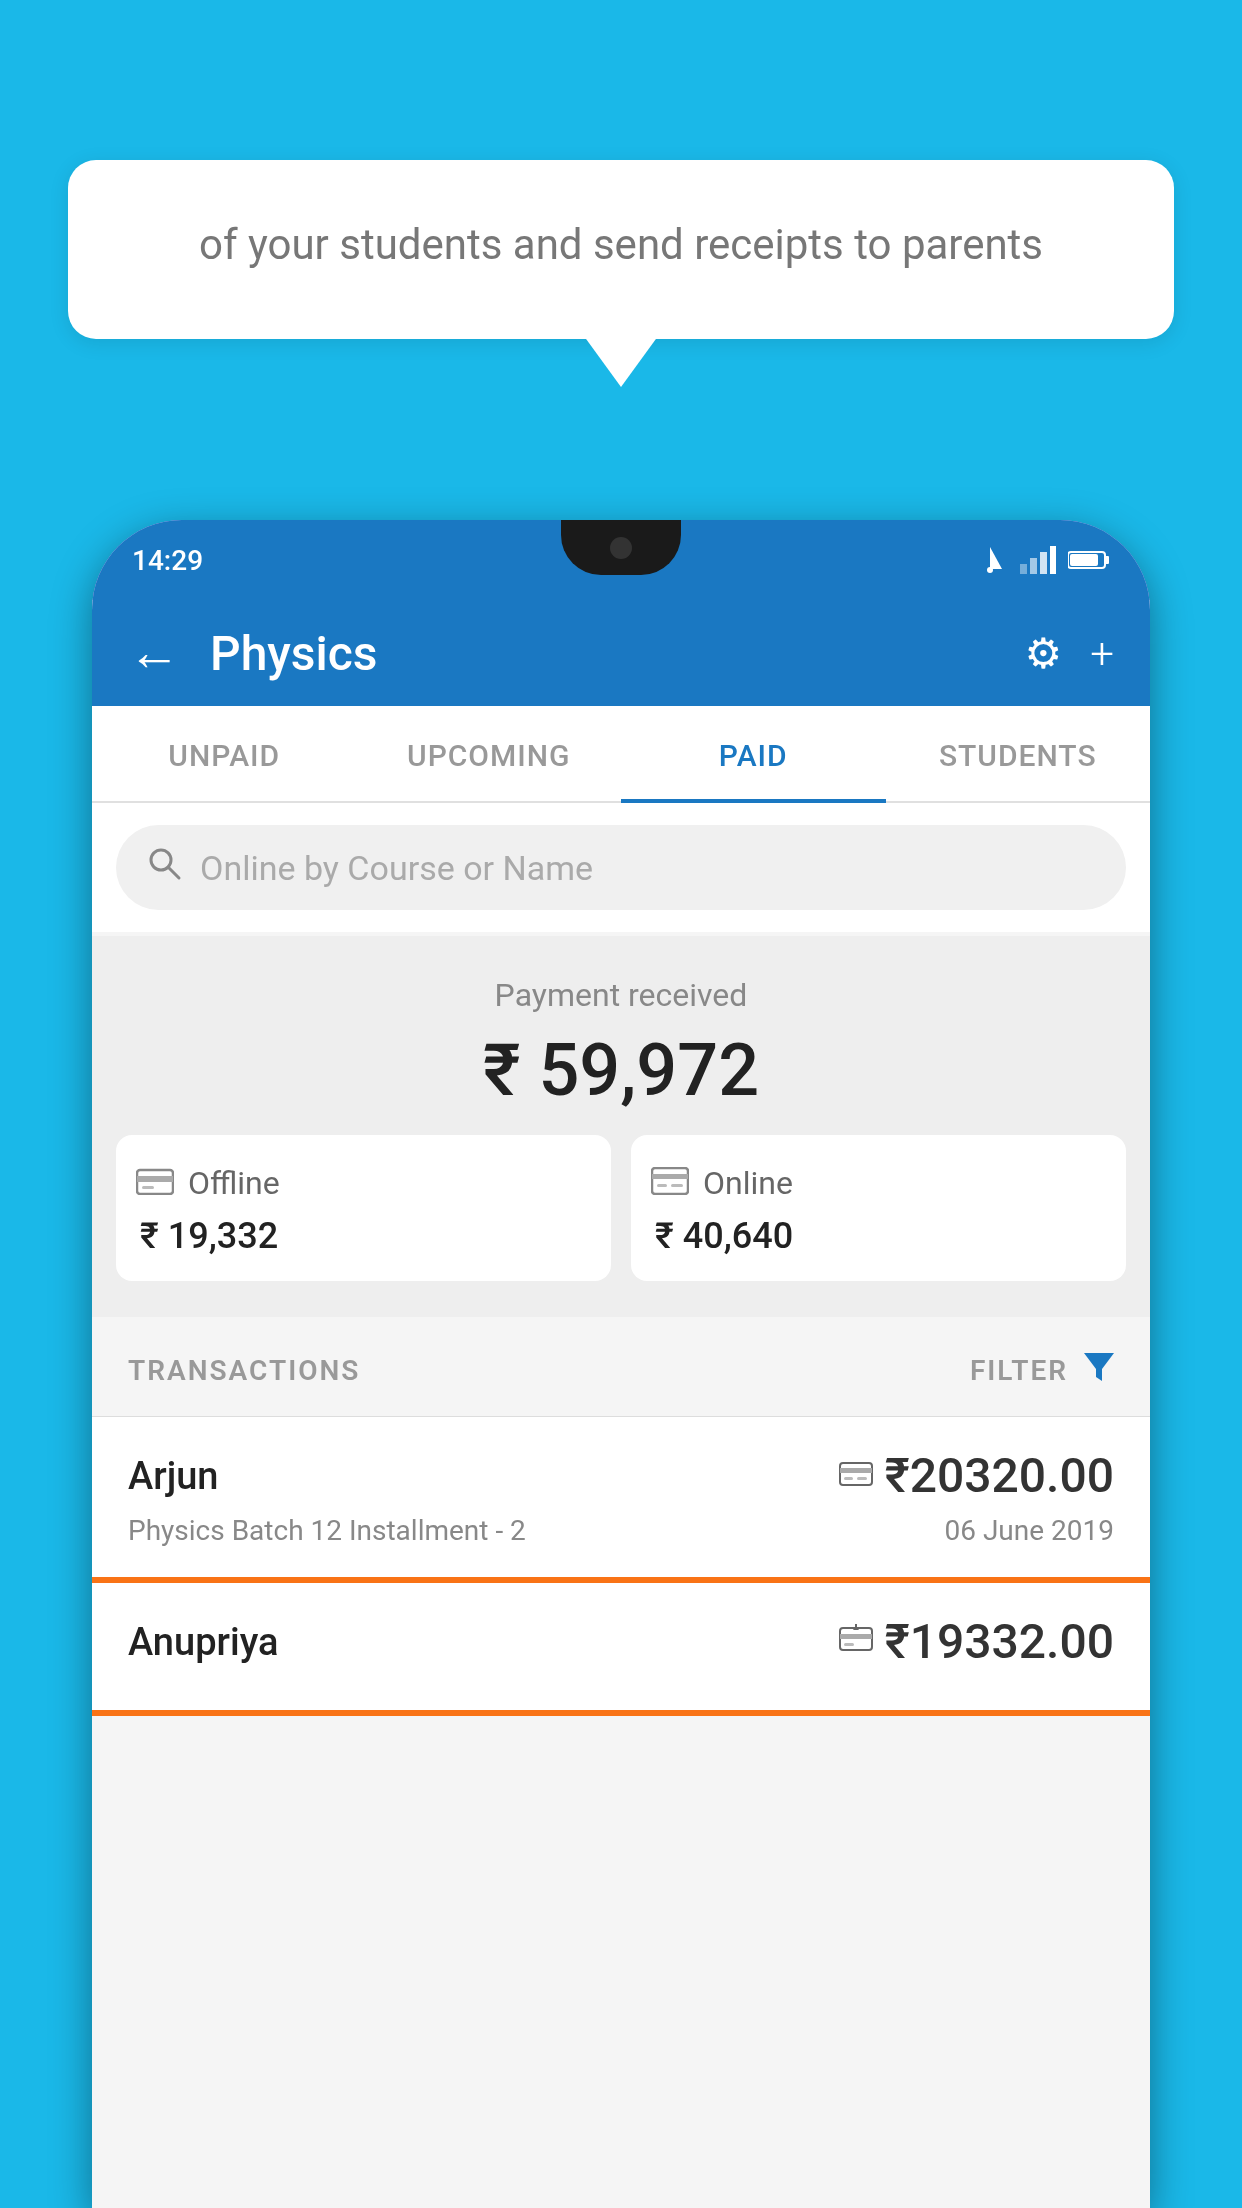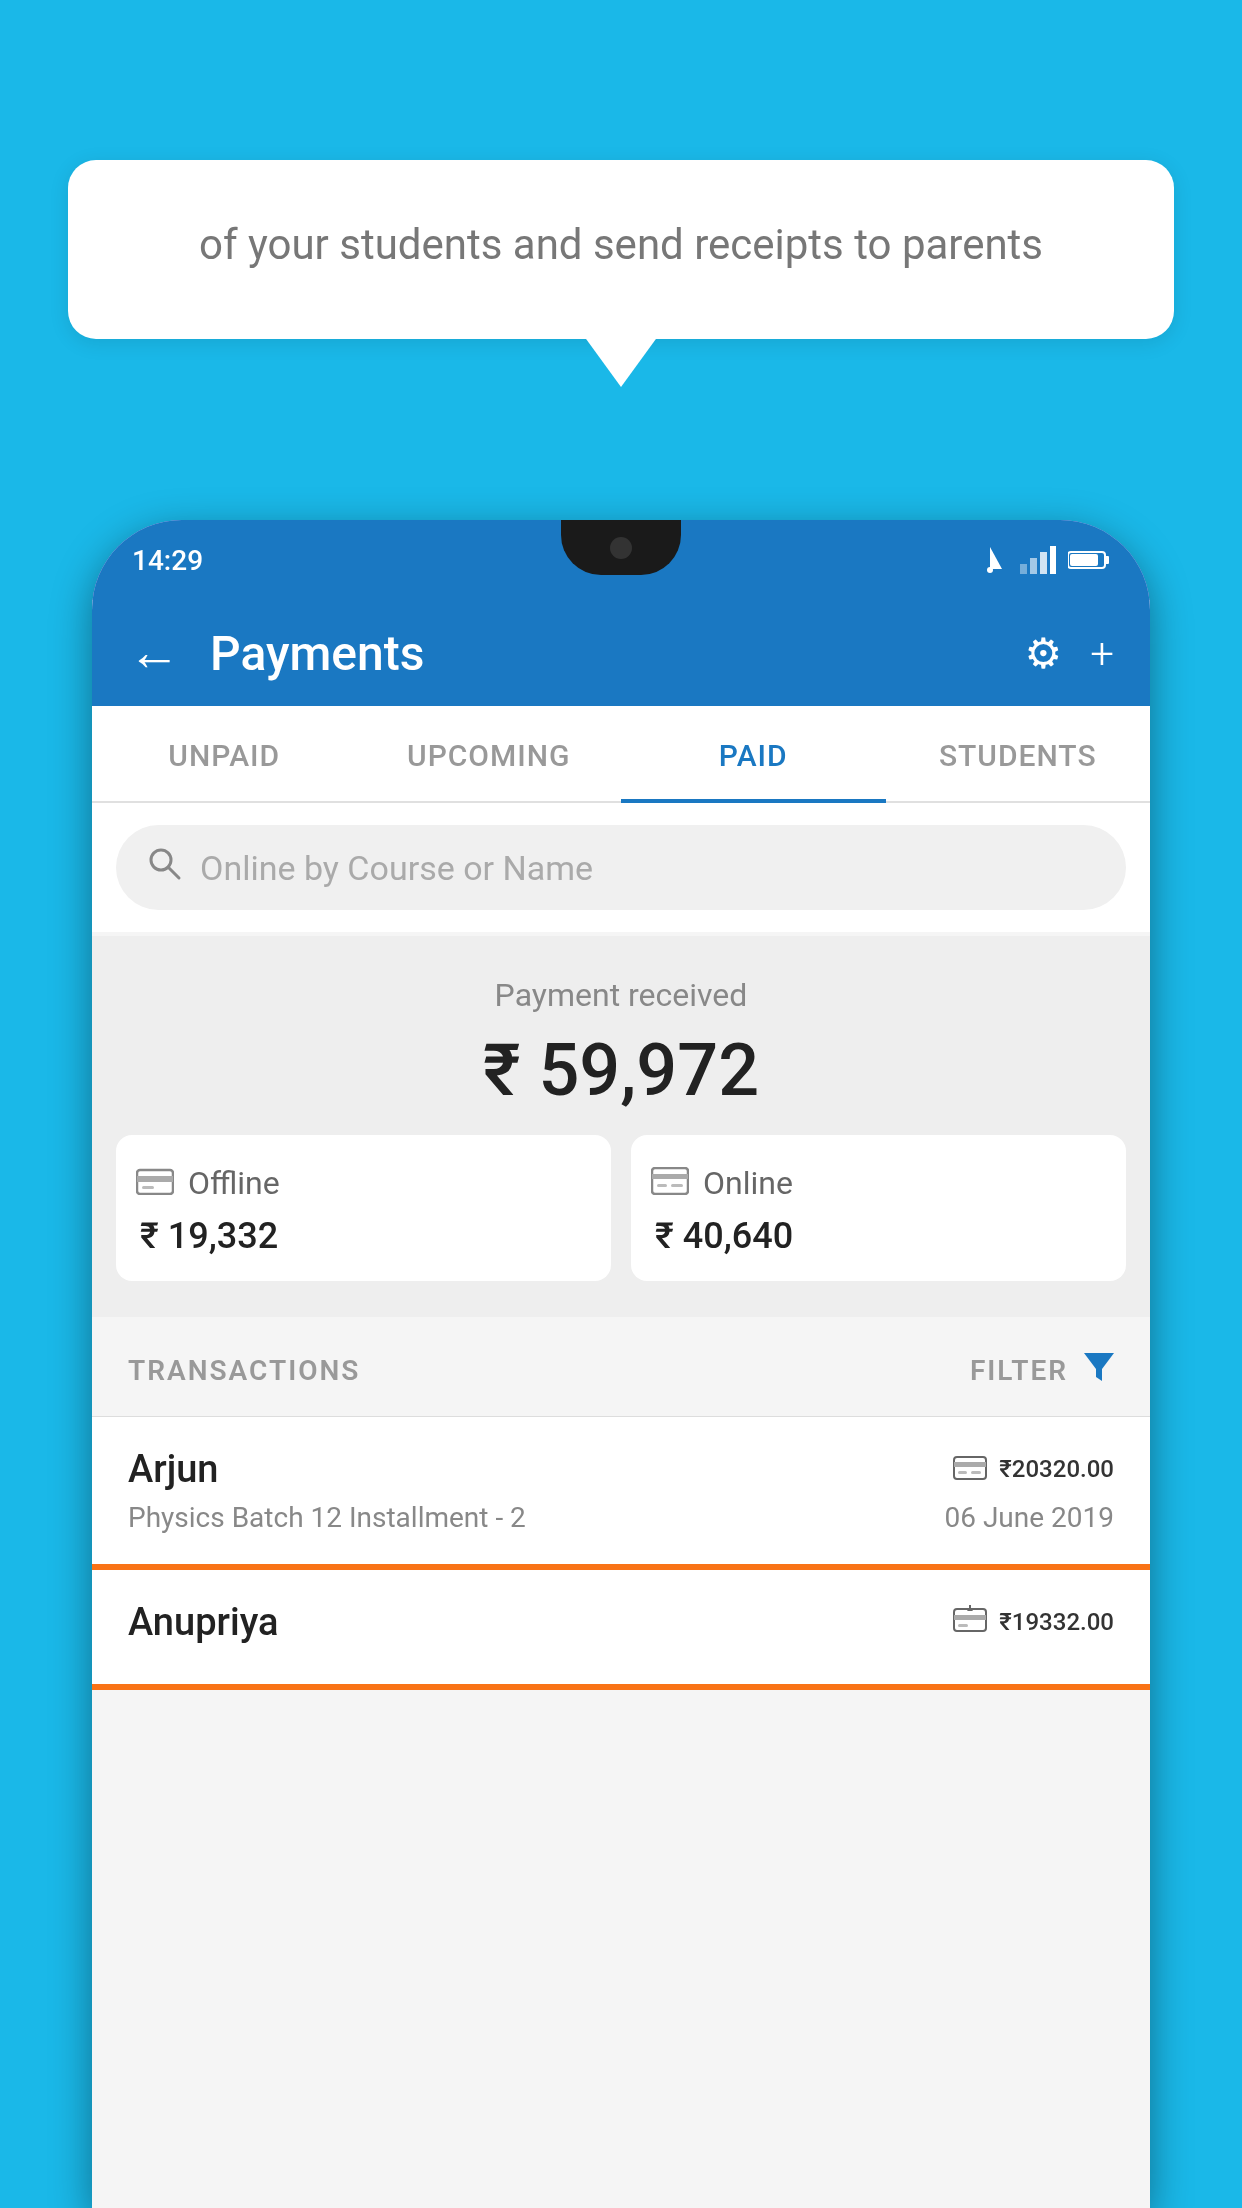--- a/index.html
+++ b/index.html
@@ -330,21 +330,21 @@
       gap: 12px;
     }
 
     .amount-icon {
       color: #666;
       font-size: 30px;
     }
 
     .transaction-amount {
       color: #333;
-      font-size: 24px;
+      font-size: 48px;
       font-weight: 500;
     }
 
     .transaction-sub {
       display: flex;
       justify-content: space-between;
       align-items: center;
     }
 
     .course-info {
@@ -395,21 +395,21 @@
         <rect x="37" y="7" width="4" height="8" rx="1" fill="white"></rect>
         <rect x="2" y="5" width="28" height="12" rx="2" fill="white"></rect>
       </svg>
     </div>
   </div>
 
   <div class="phone-screen">
 
     <div class="app-header">
       <span class="back-arrow">←</span>
-      <span class="header-title">Payments</span>
+      <span class="header-title">Physics</span>
       <div class="header-icons">
         <span class="header-icon gear-unicode">⚙</span>
         <span class="header-icon plus-unicode">+</span>
       </div>
     </div>
 
     <div class="tabs">
       <div class="tab">UNPAID</div>
       <div class="tab">UPCOMING</div>
       <div class="tab active">PAID</div>

